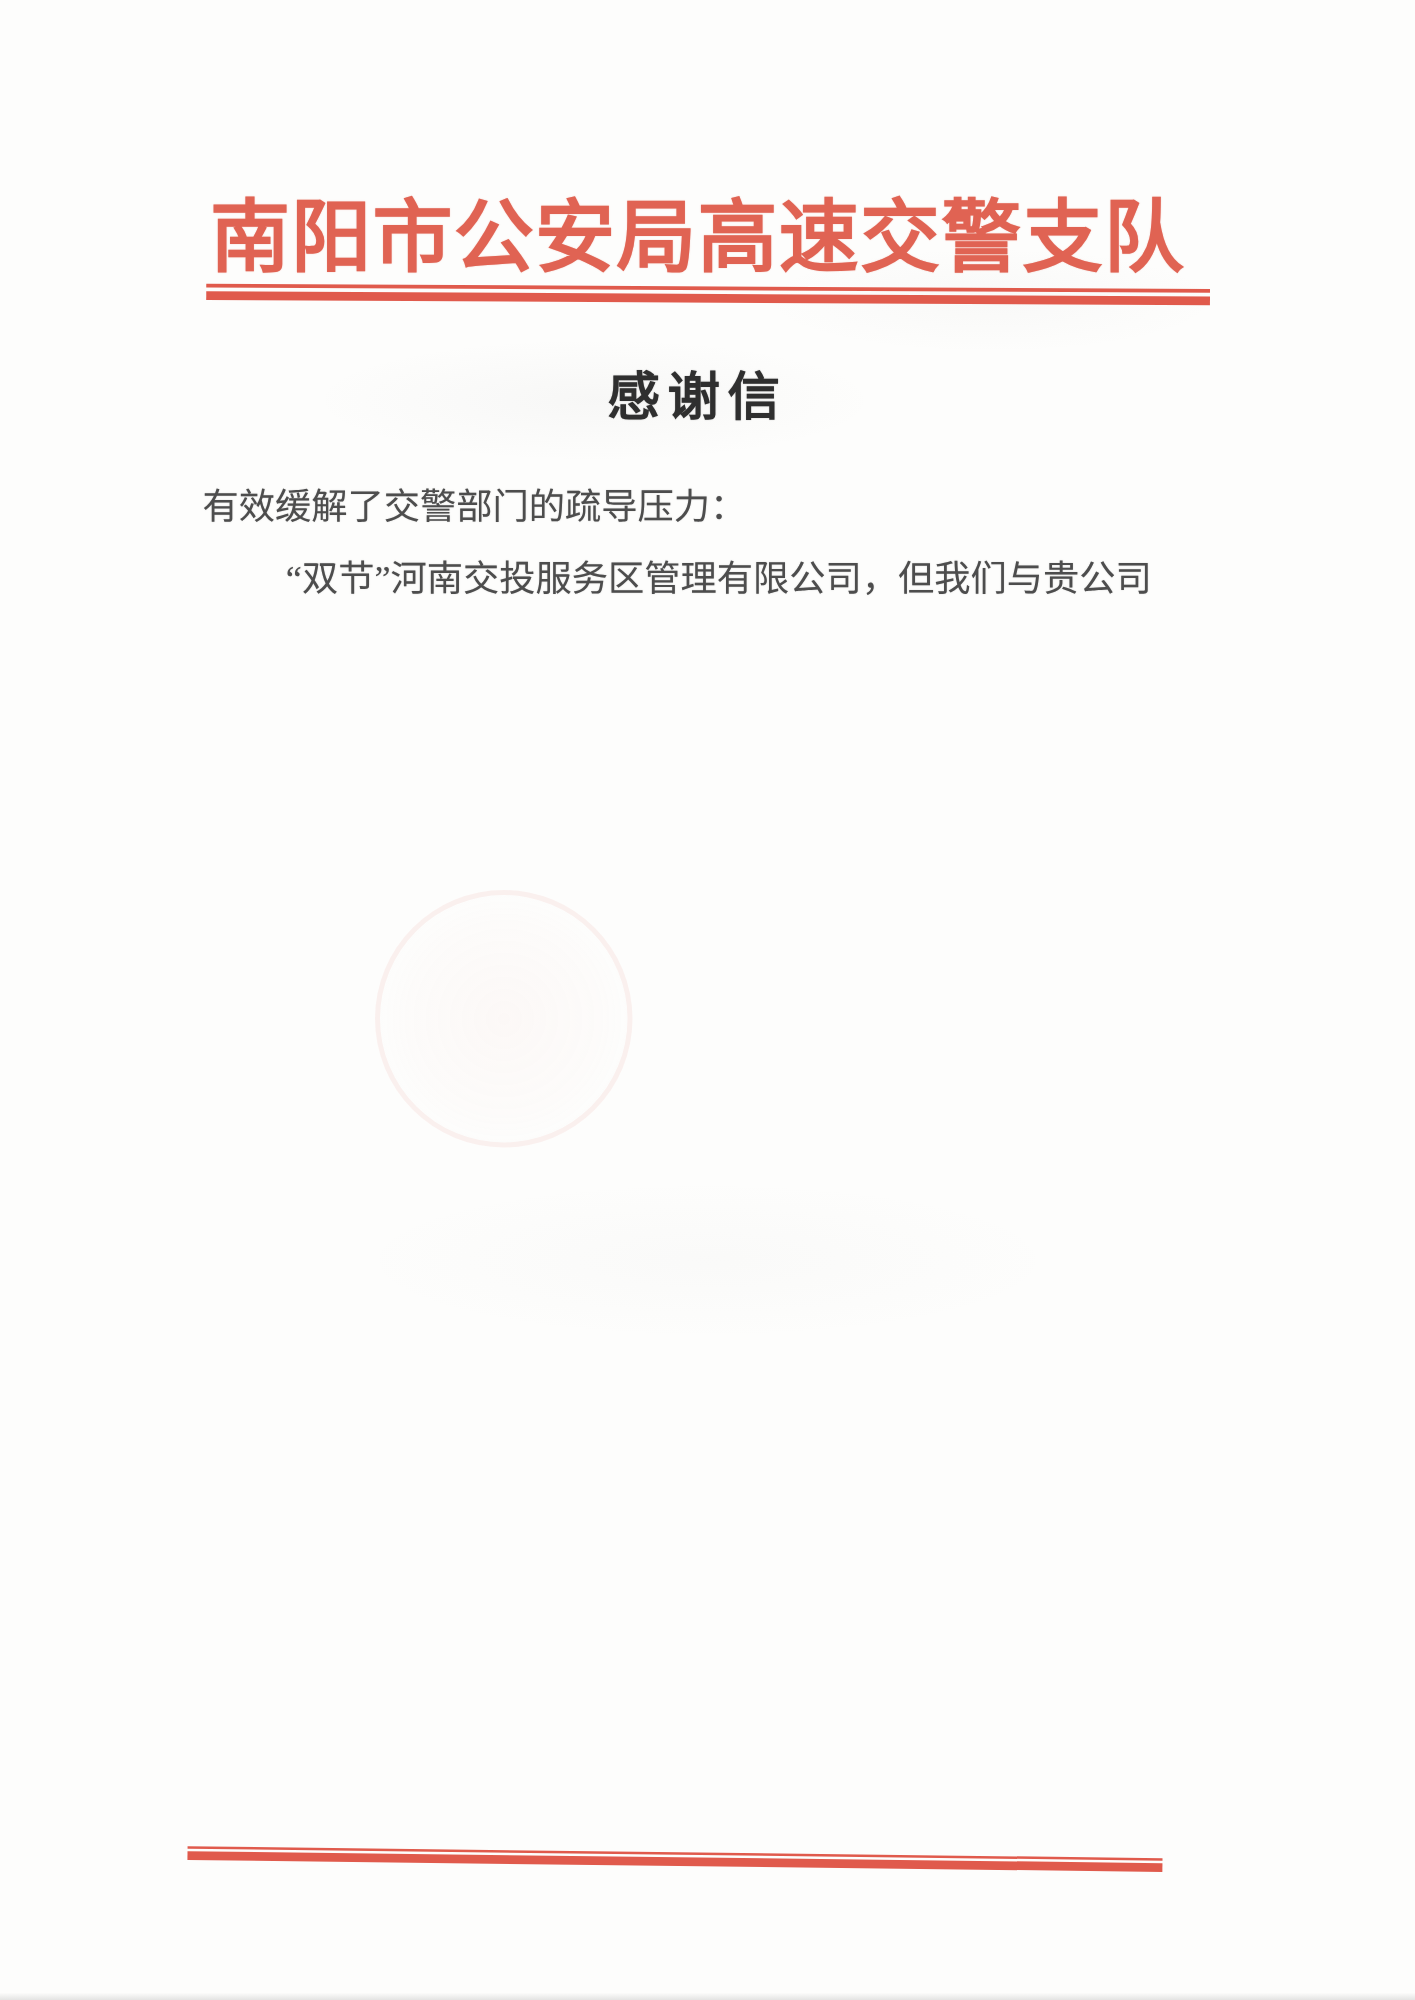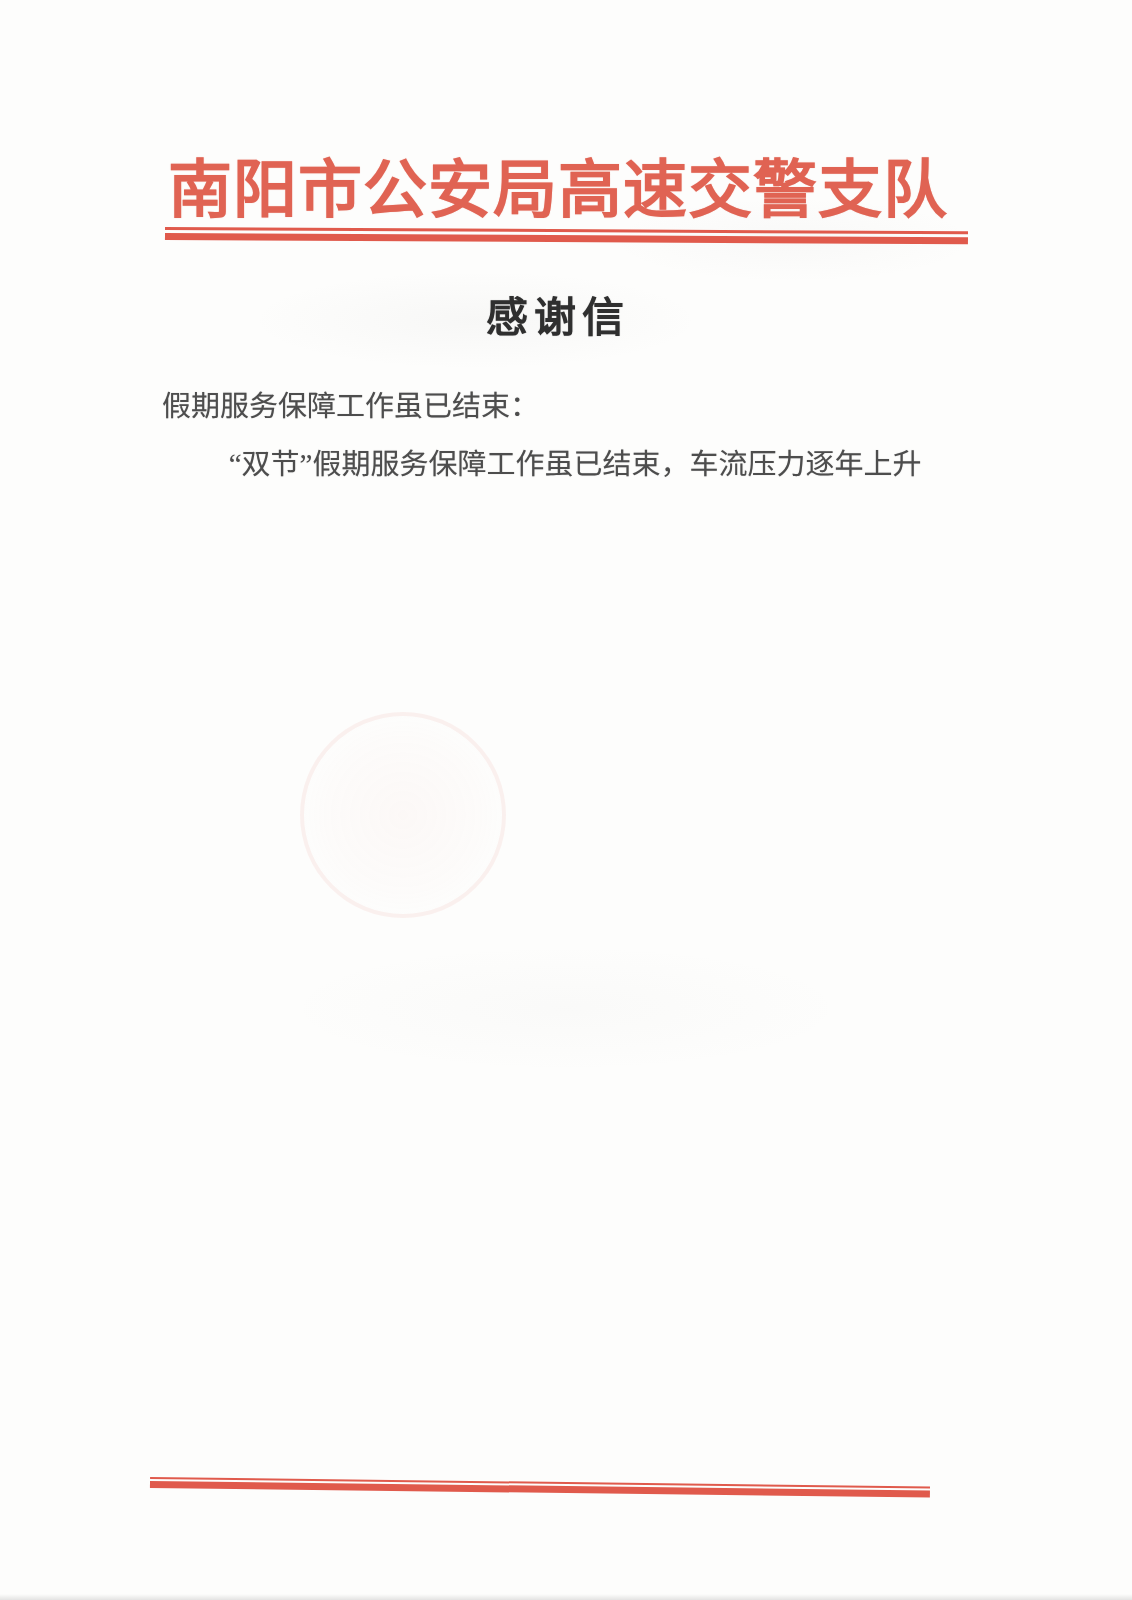--- a/index.html
+++ b/index.html
@@ -132,22 +132,22 @@
     <div class="thin"></div>
     <div class="gap"></div>
     <div class="thick"></div>
   </div>
 
   <div class="doc-title">感谢信</div>
 
   <div class="stamp-ghost"></div>
 
   <div class="body-block">
-    <div class="salutation">假期服务保障工作虽已结束：</div>
-    <p>“双节”假期服务保障工作虽已结束，车流压力逐年上升</p>
+    <div class="salutation">有效缓解了交警部门的疏导压力：</div>
+    <p>“双节”河南交投服务区管理有限公司，但我们与贵公司</p>
   </div>
 
   <div class="footer-rule">
     <div class="thin"></div>
     <div class="gap"></div>
     <div class="thick"></div>
   </div>
 
 </div>
 

